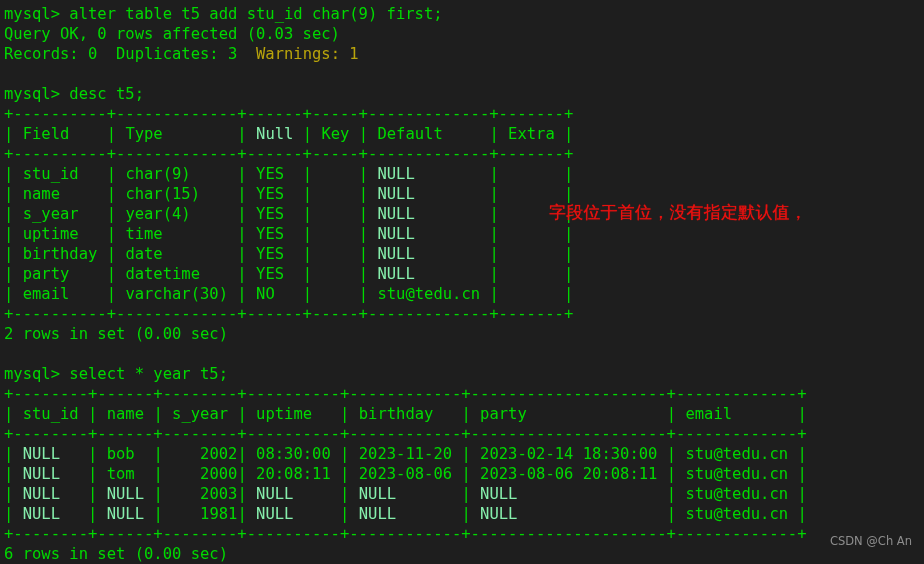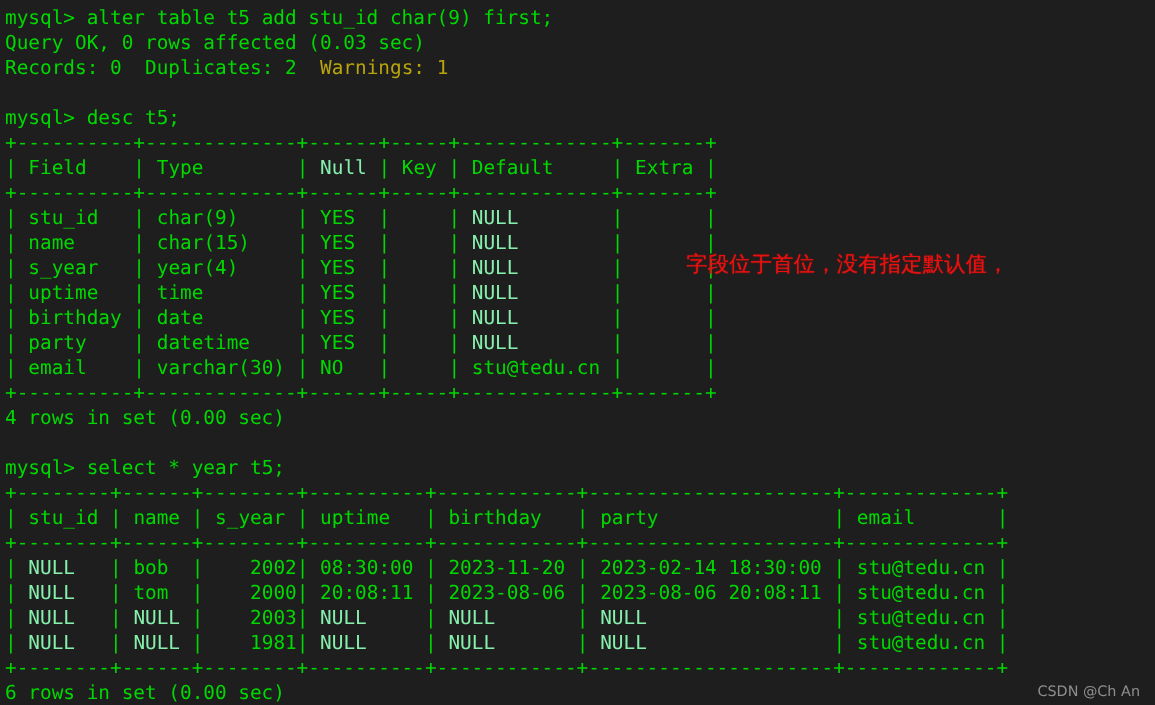--- a/index.html
+++ b/index.html
@@ -48,55 +48,55 @@
     white-space: pre;
     letter-spacing: 0.2px;
     text-shadow: 0 0 1px #e8110f;
   }
   #annotation .ann-line { display: block; }
 
   
   #watermark {
     position: absolute;
     right: 12px;
-    bottom: 4px;
+    bottom: 16px;
     color: #8e8e8e;
     font-family: "DejaVu Sans", "Liberation Sans", sans-serif;
     font-size: 11.5px;
     line-height: 14px;
     white-space: pre;
   }
 </style>
 </head>
 <body>
 
 <div id="terminal">
 
   <div class="line"><span class="g">mysql&gt; </span><span class="g">alter table t5 add stu_id char(9) first;</span></div>
   <div class="line g">Query OK, 0 rows affected (0.03 sec)</div>
-  <div class="line"><span class="g">Records: 0</span><span class="g">  </span><span class="g">Duplicates: 2</span><span class="g">  </span><span class="y">Warnings: 1</span></div>
+  <div class="line"><span class="g">Records: 0</span><span class="g">  </span><span class="g">Duplicates: 3</span><span class="g">  </span><span class="y">Warnings: 1</span></div>
   <div class="line blank"></div>
 
   <div class="line"><span class="g">mysql&gt; </span><span class="g">desc t5;</span></div>
 
   <div class="line g">+----------+-------------+------+-----+-------------+-------+</div>
   <div class="line" id="desc-header"><span class="g">|</span><span class="g"> </span><span class="g">Field    </span><span class="g">|</span><span class="g"> </span><span class="g">Type        </span><span class="g">|</span><span class="g"> </span><span class="m">Null </span><span class="g">|</span><span class="g"> </span><span class="g">Key </span><span class="g">|</span><span class="g"> </span><span class="g">Default     </span><span class="g">|</span><span class="g"> </span><span class="g">Extra </span><span class="g">|</span></div>
   <div class="line g">+----------+-------------+------+-----+-------------+-------+</div>
   <div id="desc-body">
       <div class="line"><span class="g">|</span><span class="g"> </span><span class="g">stu_id   </span><span class="g">|</span><span class="g"> </span><span class="g">char(9)     </span><span class="g">|</span><span class="g"> </span><span class="g">YES  </span><span class="g">|</span><span class="g"> </span><span class="g">    </span><span class="g">|</span><span class="g"> </span><span class="m">NULL        </span><span class="g">|</span><span class="g"> </span><span class="g">      </span><span class="g">|</span></div>
       <div class="line"><span class="g">|</span><span class="g"> </span><span class="g">name     </span><span class="g">|</span><span class="g"> </span><span class="g">char(15)    </span><span class="g">|</span><span class="g"> </span><span class="g">YES  </span><span class="g">|</span><span class="g"> </span><span class="g">    </span><span class="g">|</span><span class="g"> </span><span class="m">NULL        </span><span class="g">|</span><span class="g"> </span><span class="g">      </span><span class="g">|</span></div>
       <div class="line"><span class="g">|</span><span class="g"> </span><span class="g">s_year   </span><span class="g">|</span><span class="g"> </span><span class="g">year(4)     </span><span class="g">|</span><span class="g"> </span><span class="g">YES  </span><span class="g">|</span><span class="g"> </span><span class="g">    </span><span class="g">|</span><span class="g"> </span><span class="m">NULL        </span><span class="g">|</span><span class="g"> </span><span class="g">      </span><span class="g">|</span></div>
       <div class="line"><span class="g">|</span><span class="g"> </span><span class="g">uptime   </span><span class="g">|</span><span class="g"> </span><span class="g">time        </span><span class="g">|</span><span class="g"> </span><span class="g">YES  </span><span class="g">|</span><span class="g"> </span><span class="g">    </span><span class="g">|</span><span class="g"> </span><span class="m">NULL        </span><span class="g">|</span><span class="g"> </span><span class="g">      </span><span class="g">|</span></div>
       <div class="line"><span class="g">|</span><span class="g"> </span><span class="g">birthday </span><span class="g">|</span><span class="g"> </span><span class="g">date        </span><span class="g">|</span><span class="g"> </span><span class="g">YES  </span><span class="g">|</span><span class="g"> </span><span class="g">    </span><span class="g">|</span><span class="g"> </span><span class="m">NULL        </span><span class="g">|</span><span class="g"> </span><span class="g">      </span><span class="g">|</span></div>
       <div class="line"><span class="g">|</span><span class="g"> </span><span class="g">party    </span><span class="g">|</span><span class="g"> </span><span class="g">datetime    </span><span class="g">|</span><span class="g"> </span><span class="g">YES  </span><span class="g">|</span><span class="g"> </span><span class="g">    </span><span class="g">|</span><span class="g"> </span><span class="m">NULL        </span><span class="g">|</span><span class="g"> </span><span class="g">      </span><span class="g">|</span></div>
       <div class="line"><span class="g">|</span><span class="g"> </span><span class="g">email    </span><span class="g">|</span><span class="g"> </span><span class="g">varchar(30) </span><span class="g">|</span><span class="g"> </span><span class="g">NO   </span><span class="g">|</span><span class="g"> </span><span class="g">    </span><span class="g">|</span><span class="g"> </span><span class="g">stu@tedu.cn </span><span class="g">|</span><span class="g"> </span><span class="g">      </span><span class="g">|</span></div>
     </div>
   <div class="line g">+----------+-------------+------+-----+-------------+-------+</div>
 
-  <div class="line g">4 rows in set (0.00 sec)</div>
+  <div class="line g">2 rows in set (0.00 sec)</div>
   <div class="line blank"></div>
 
   <div class="line"><span class="g">mysql&gt; </span><span class="g">select * year t5;</span></div>
 
   <div class="line g">+--------+------+--------+----------+------------+---------------------+-------------+</div>
   <div class="line" id="select-header"><span class="g">|</span><span class="g"> </span><span class="g">stu_id </span><span class="g">|</span><span class="g"> </span><span class="g">name </span><span class="g">|</span><span class="g"> </span><span class="g">s_year </span><span class="g">|</span><span class="g"> </span><span class="g">uptime   </span><span class="g">|</span><span class="g"> </span><span class="g">birthday   </span><span class="g">|</span><span class="g"> </span><span class="g">party               </span><span class="g">|</span><span class="g"> </span><span class="g">email       </span><span class="g">|</span></div>
   <div class="line g">+--------+------+--------+----------+------------+---------------------+-------------+</div>
   <div id="select-body">
       <div class="line"><span class="g">|</span><span class="g"> </span><span class="m">NULL   </span><span class="g">|</span><span class="g"> </span><span class="g">bob  </span><span class="g">|</span><span class="g"> </span><span class="g">   2002</span><span class="g">|</span><span class="g"> </span><span class="g">08:30:00 </span><span class="g">|</span><span class="g"> </span><span class="g">2023-11-20 </span><span class="g">|</span><span class="g"> </span><span class="g">2023-02-14 18:30:00 </span><span class="g">|</span><span class="g"> </span><span class="g">stu@tedu.cn </span><span class="g">|</span></div>
       <div class="line"><span class="g">|</span><span class="g"> </span><span class="m">NULL   </span><span class="g">|</span><span class="g"> </span><span class="g">tom  </span><span class="g">|</span><span class="g"> </span><span class="g">   2000</span><span class="g">|</span><span class="g"> </span><span class="g">20:08:11 </span><span class="g">|</span><span class="g"> </span><span class="g">2023-08-06 </span><span class="g">|</span><span class="g"> </span><span class="g">2023-08-06 20:08:11 </span><span class="g">|</span><span class="g"> </span><span class="g">stu@tedu.cn </span><span class="g">|</span></div>

